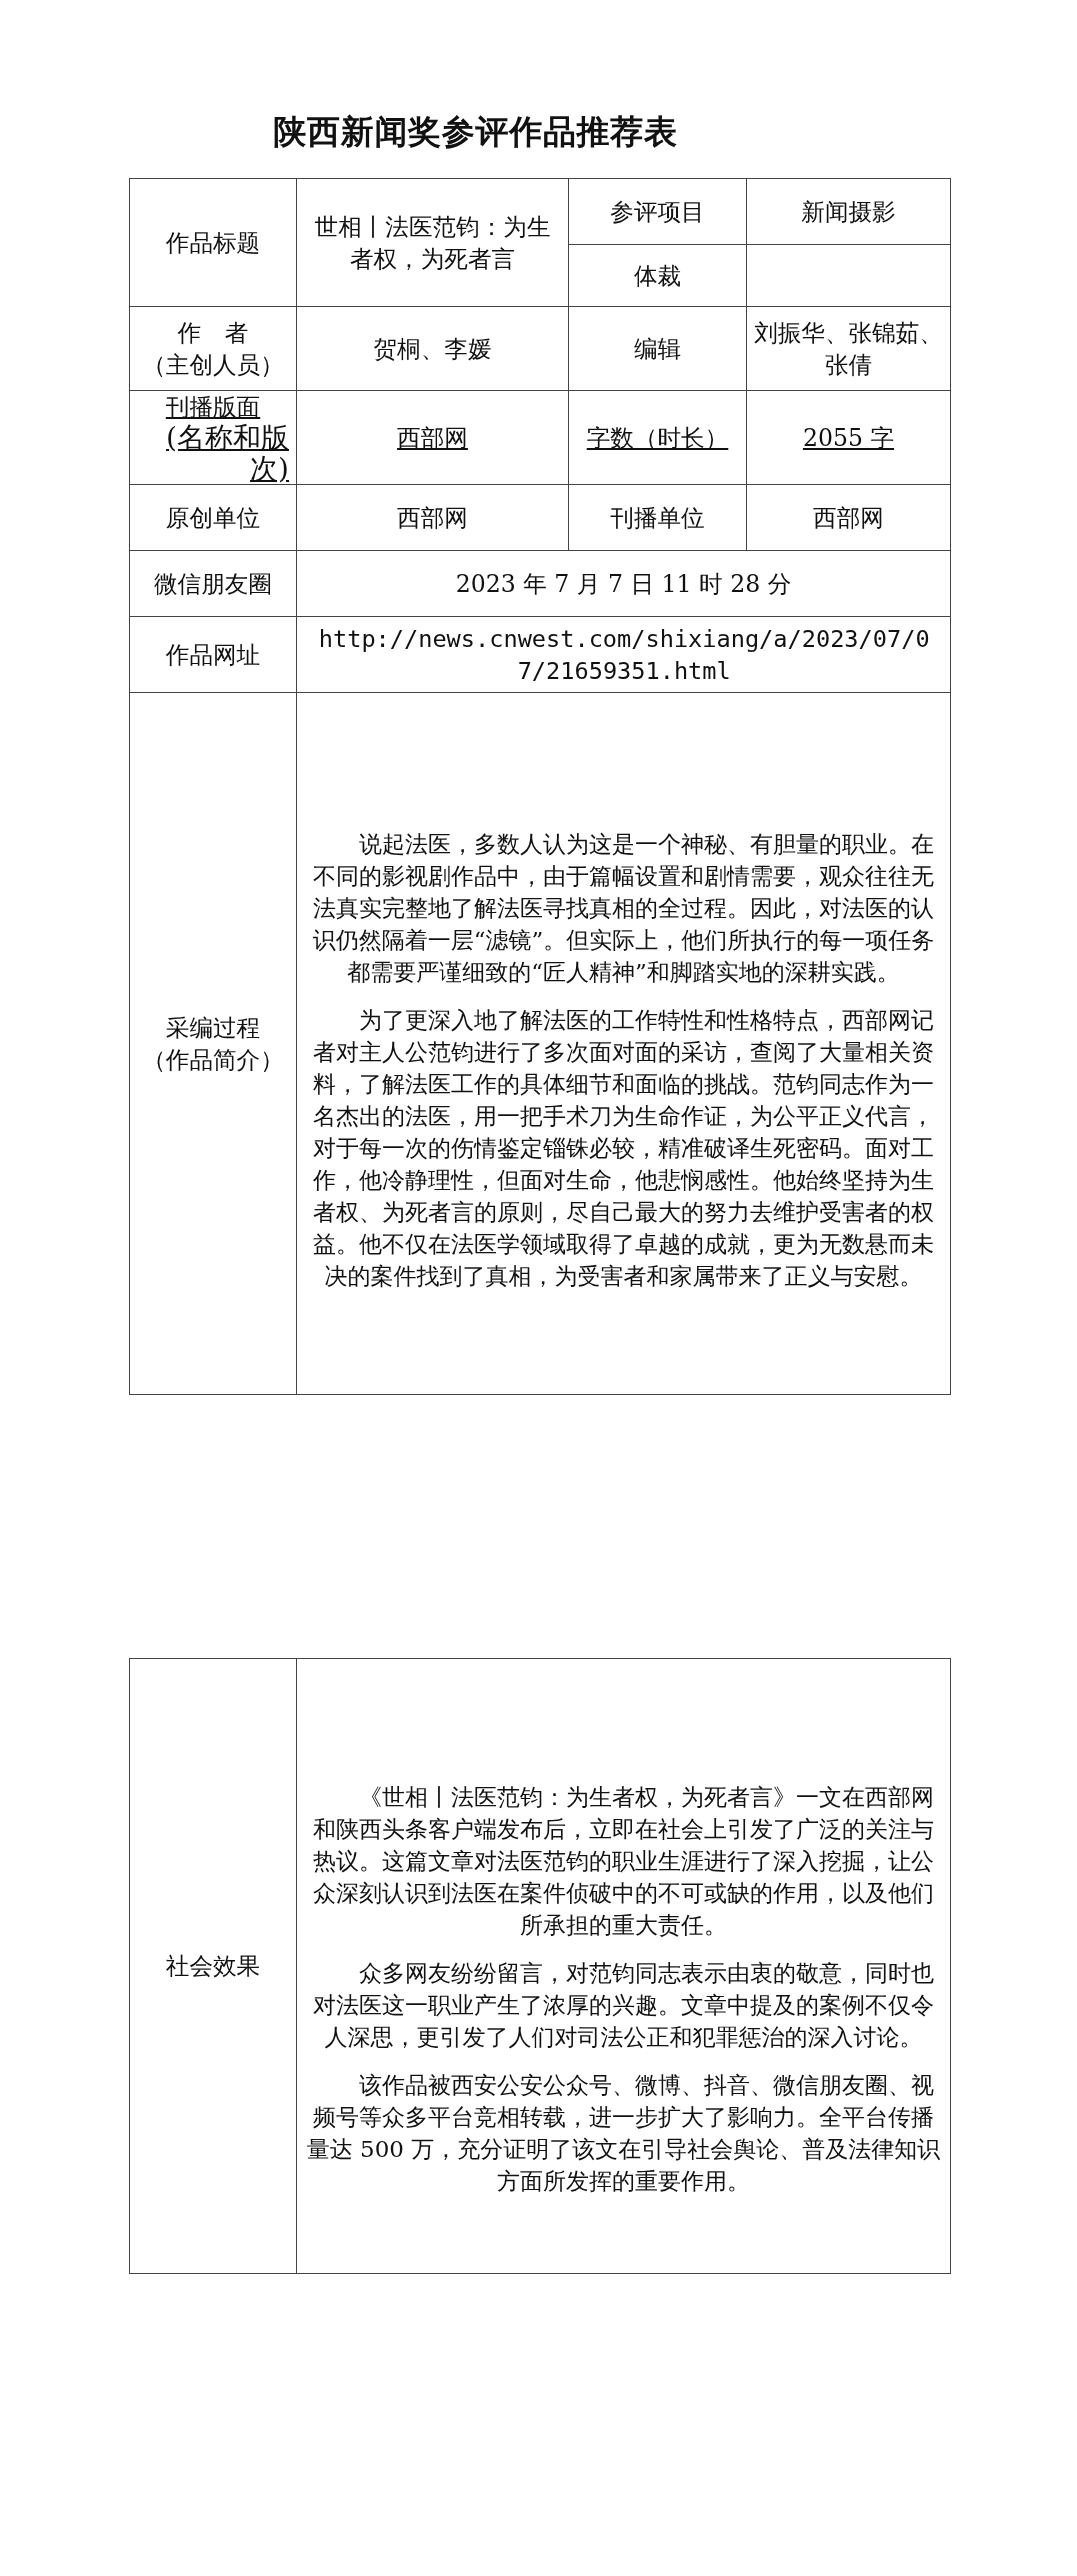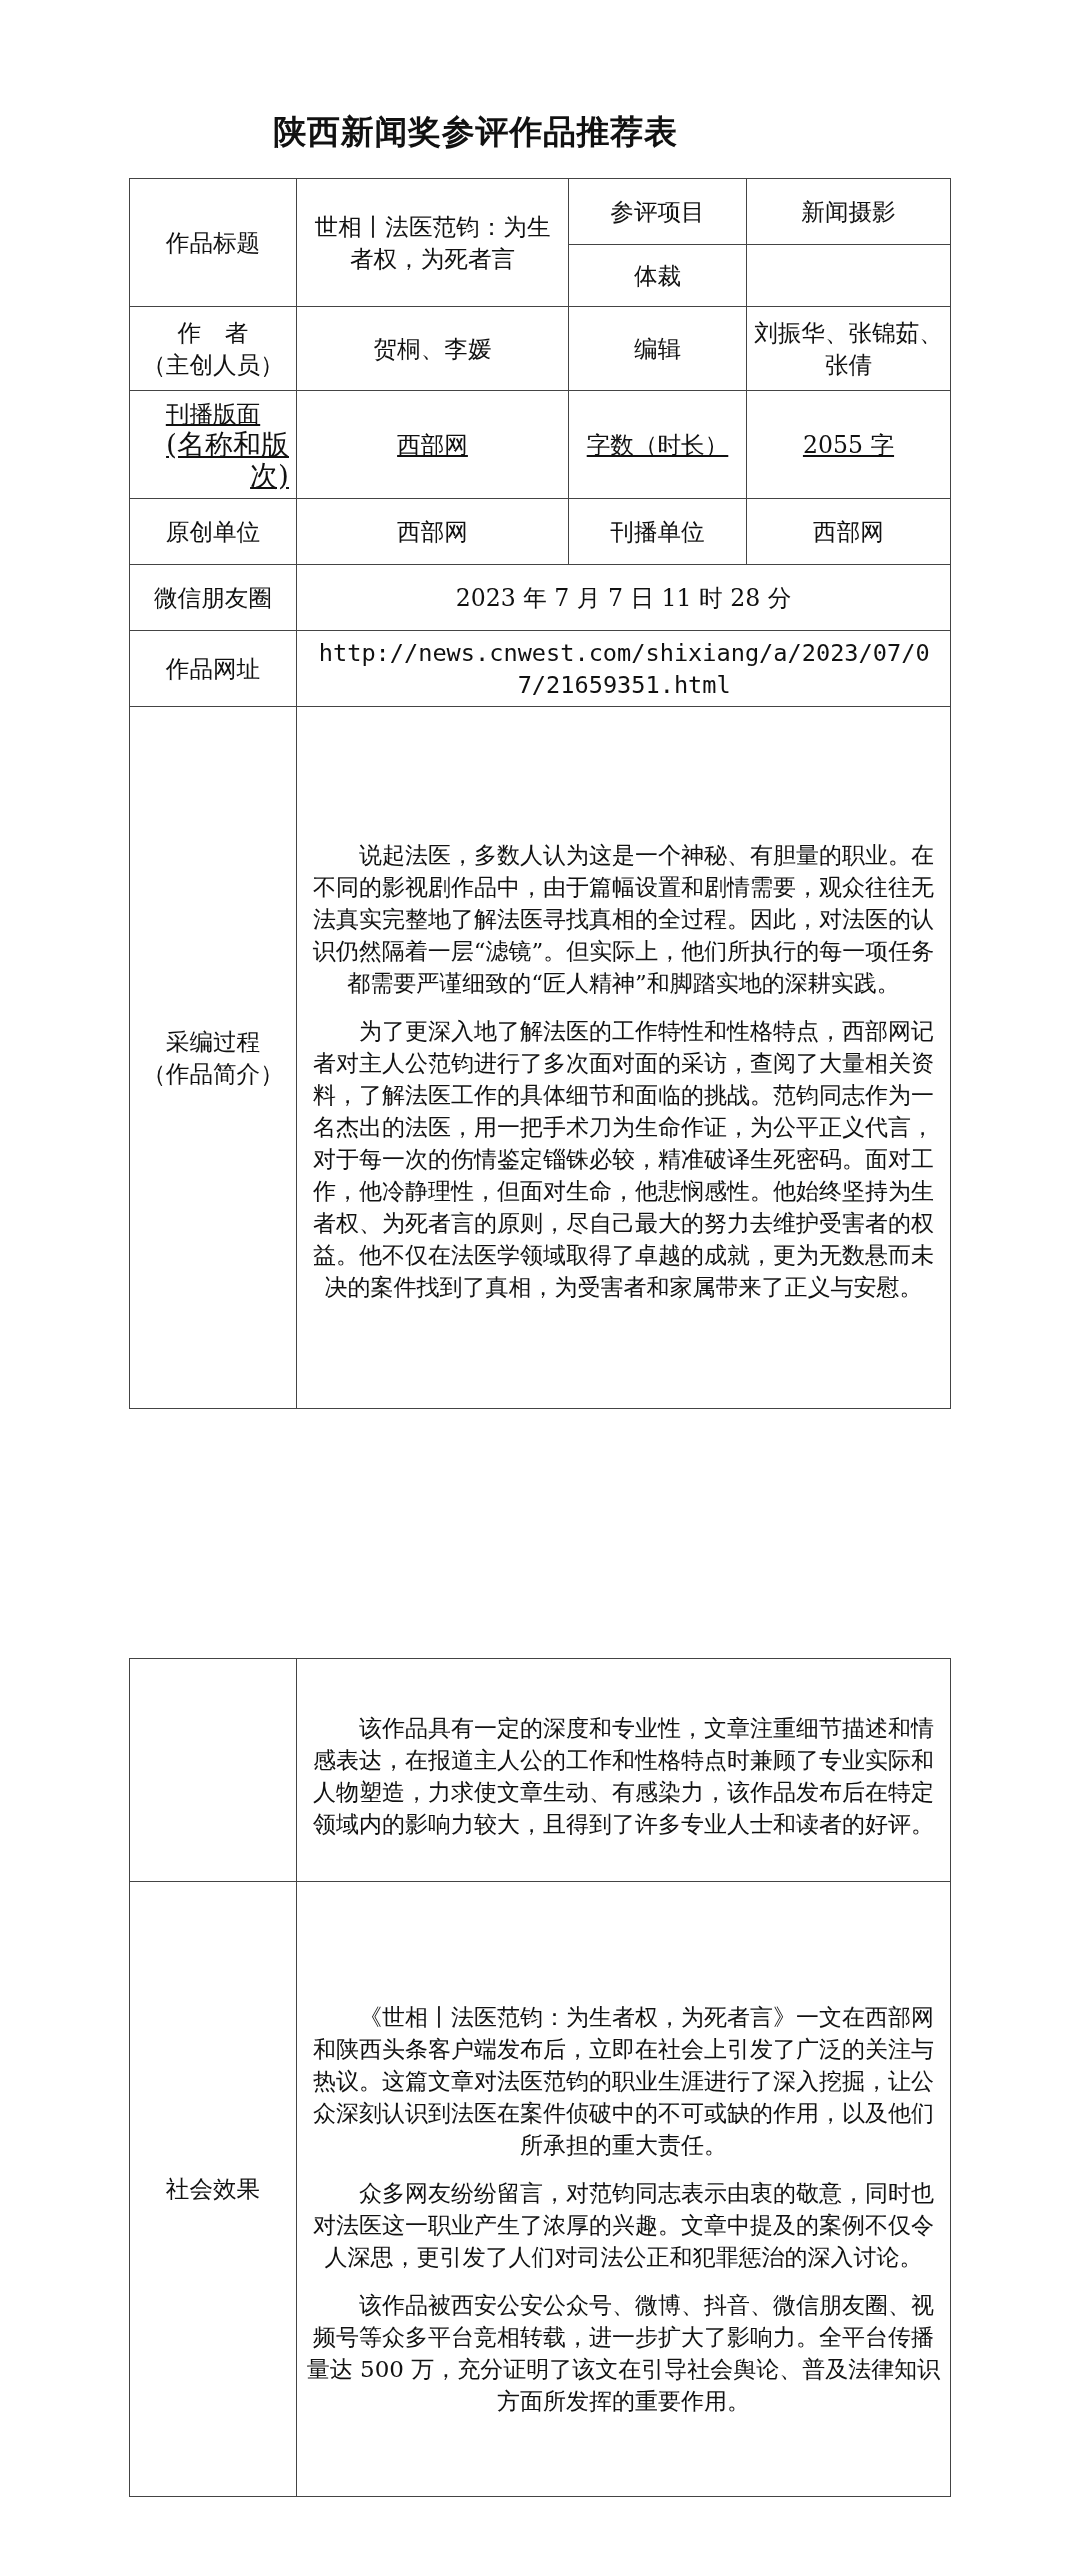--- a/index.html
+++ b/index.html
@@ -15,21 +15,21 @@
     letter-spacing: 0.7px;
   }
   table.form {
     position: absolute; left: 129px; width: 821px;
     border-collapse: collapse; table-layout: fixed;
   }
   table.form td {
     border: 1.4px solid #444444;
     font-size: 23.6px; line-height: 32px;
     text-align: center; vertical-align: middle;
-    padding: 7px 7px; box-sizing: border-box;
+    padding: 0 7px; box-sizing: border-box;
   }
   td.label { }
   td.text-cell {
     text-align: justify; vertical-align: top;
     padding: 14px 8.3px 14px 9.7px;
     line-height: 36px;
   }
   td.text-cell p {
     margin: 0; text-indent: 2em; font-size: 23px;
   }
@@ -111,26 +111,20 @@
   </tr>
 </tbody>
   </table>
 
 <table class="form" style="top:1658px;">
   <colgroup>
     <col style="width:167px">
     <col style="width:654px">
   </colgroup>
   <tbody>
-      <tr style="height:223px;">
-    <td class="label"></td>
-    <td class="text-cell" style="padding-top:18px;">
-      <p>该作品具有一定的深度和专业性，文章注重细节描述和情感表达，在报道主人公的工作和性格特点时兼顾了专业实际和人物塑造，力求使文章生动、有感染力，该作品发布后在特定领域内的影响力较大，且得到了许多专业人士和读者的好评。</p>
-    </td>
-  </tr>
   <tr style="height:615px;">
     <td class="label">社会效果</td>
     <td class="text-cell" style="padding-top:46px;">
       <p>《世相丨法医范钧：为生者权，为死者言》一文在西部网和陕西头条客户端发布后，立即在社会上引发了广泛的关注与热议。这篇文章对法医范钧的职业生涯进行了深入挖掘，让公众深刻认识到法医在案件侦破中的不可或缺的作用，以及他们所承担的重大责任。</p>
       <p>众多网友纷纷留言，对范钧同志表示由衷的敬意，同时也对法医这一职业产生了浓厚的兴趣。文章中提及的案例不仅令人深思，更引发了人们对司法公正和犯罪惩治的深入讨论。</p>
       <p>该作品被西安公安公众号、微博、抖音、微信朋友圈、视频号等众多平台竞相转载，进一步扩大了影响力。全平台传播量达 500 万，充分证明了该文在引导社会舆论、普及法律知识方面所发挥的重要作用。</p>
     </td>
   </tr>
 </tbody>
   </table>

